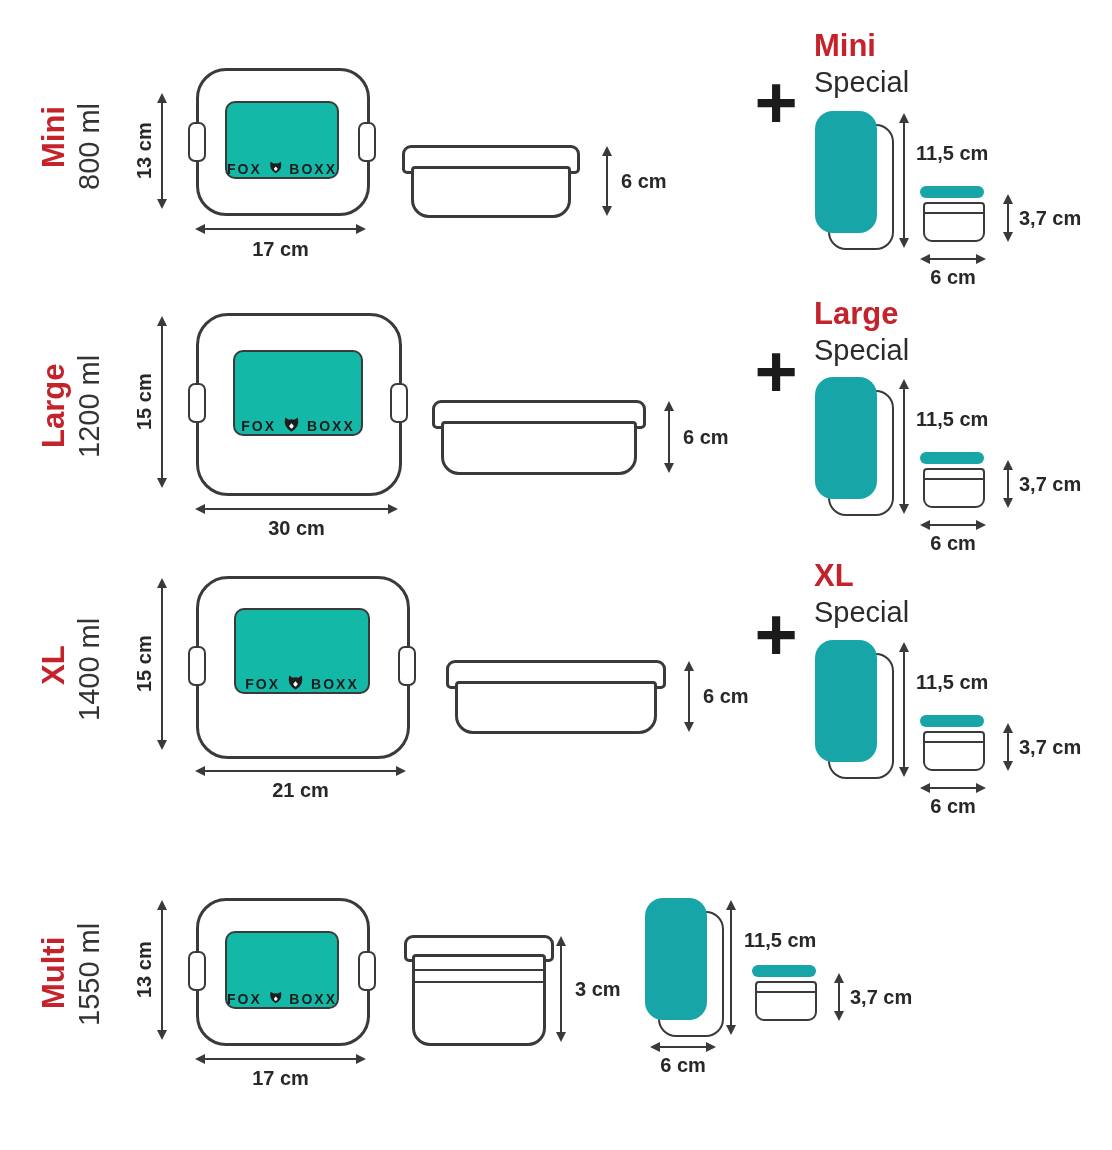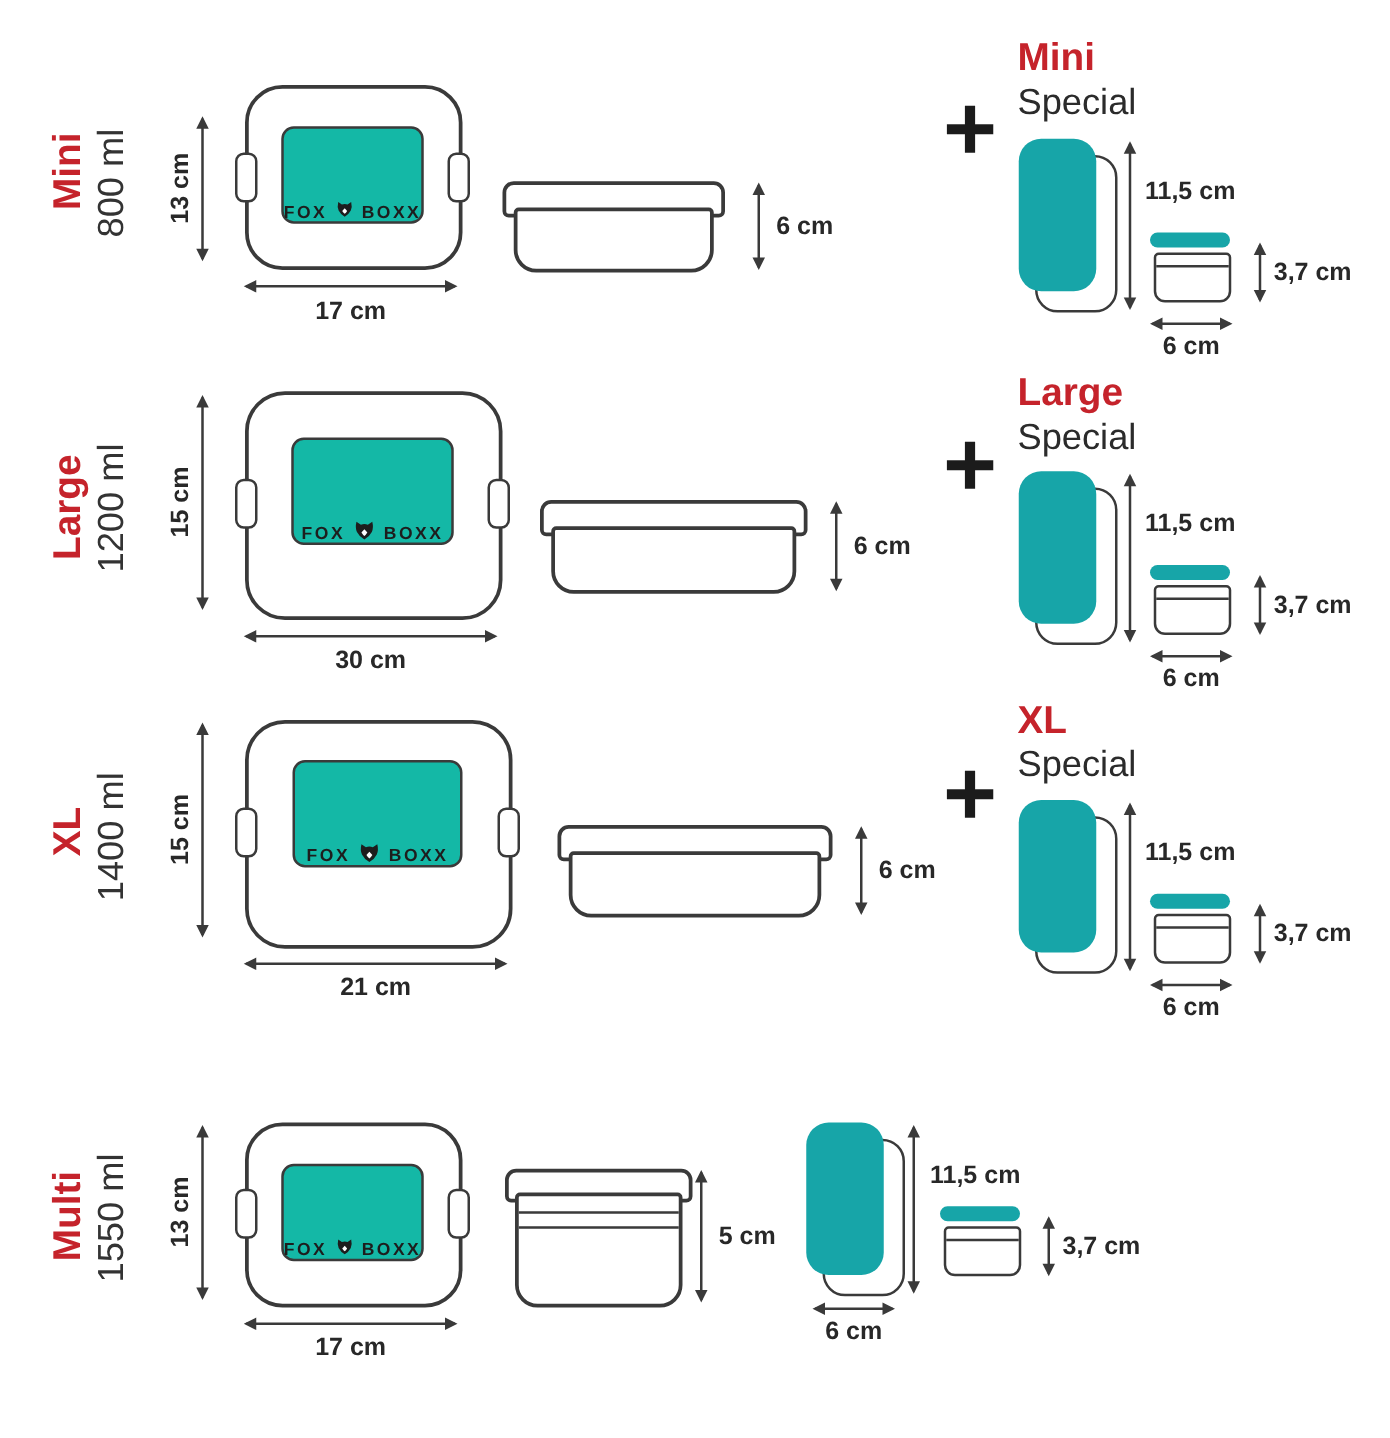--- a/index.html
+++ b/index.html
@@ -210,21 +210,21 @@
 
     <div class="abs harrow" style="left:197px;top:1058px;width:167px"></div>
     <div class="abs dim center" style="left:197px;top:1067px;width:167px">17 cm</div>
 
     <div class="abs lid" style="left:404px;top:935px;width:144px;height:21px"></div>
     <div class="abs tray" style="left:412px;top:954px;width:128px;height:86px">
       <div class="ring" style="top:12px"></div>
       <div class="ring" style="top:24px"></div>
     </div>
     <div class="abs varrow" style="left:560px;top:938px;height:102px"></div>
-    <div class="abs dim" style="left:575px;top:978px">5 cm</div>
+    <div class="abs dim" style="left:575px;top:978px">3 cm</div>
 
     <div class="abs teal-shadow" style="left:658px;top:911px;width:62px;height:122px"></div>
     <div class="abs teal-main" style="left:645px;top:898px;width:62px;height:122px"></div>
     <div class="abs varrow" style="left:730px;top:902px;height:131px"></div>
     <div class="abs dim" style="left:744px;top:929px">11,5 cm</div>
 
     <div class="abs jar-lid" style="left:752px;top:965px;width:64px;height:12px"></div>
     <div class="abs jar" style="left:755px;top:981px;width:58px;height:36px">
       <div class="jar-rim"></div>
     </div>

